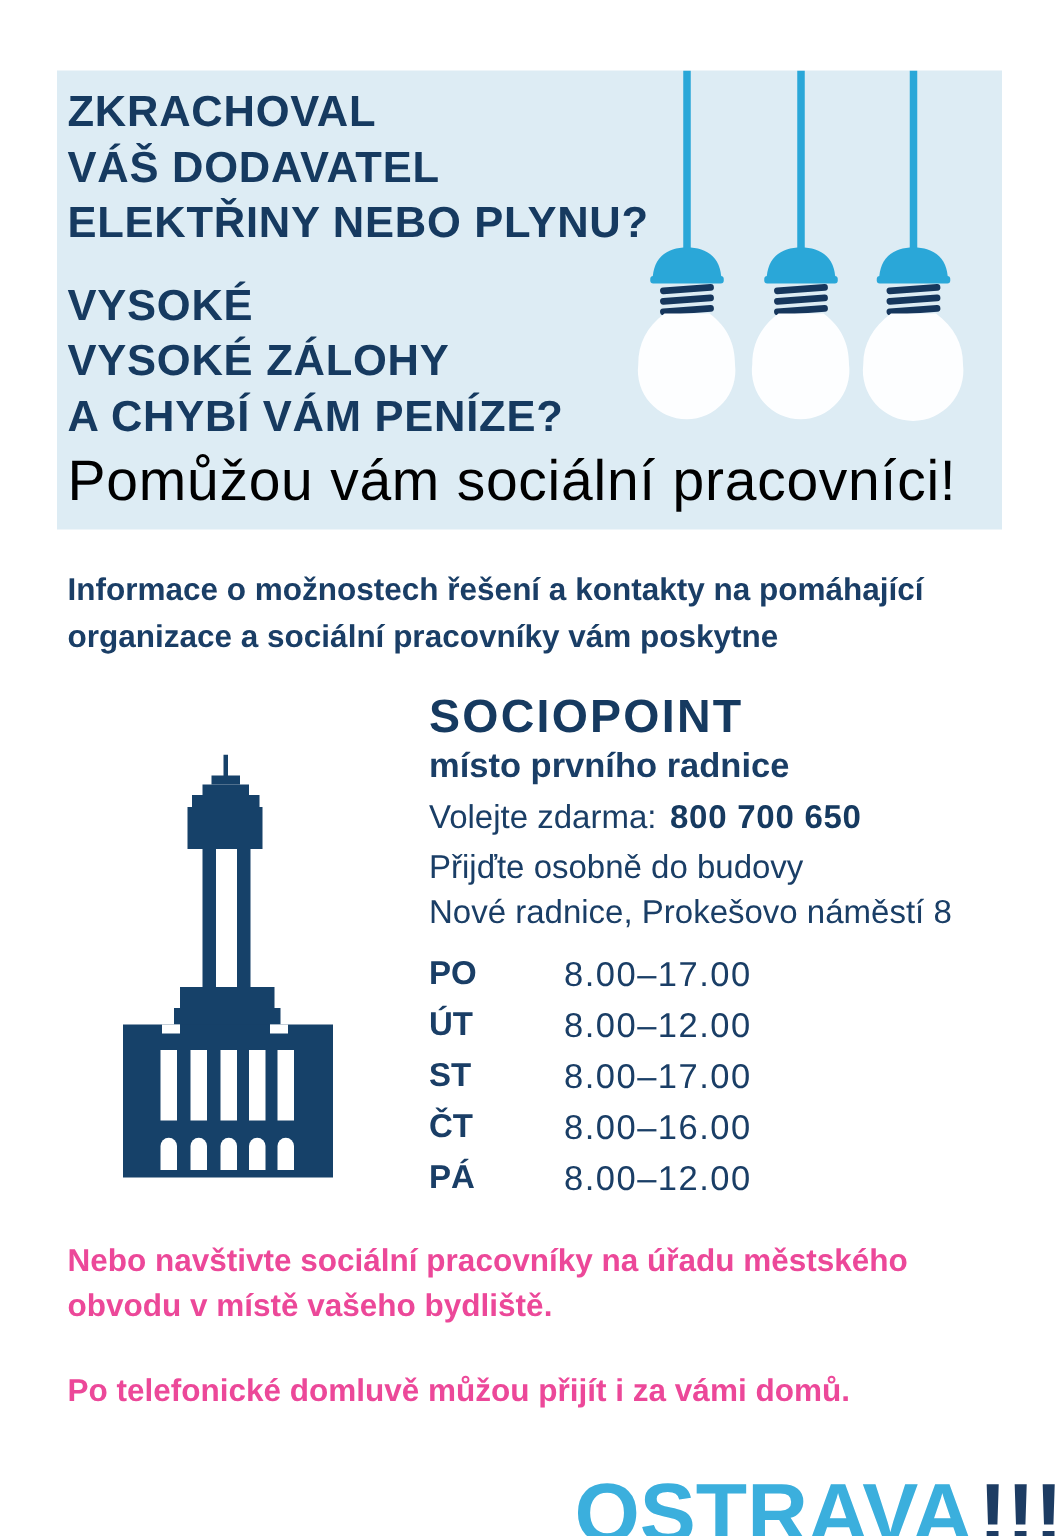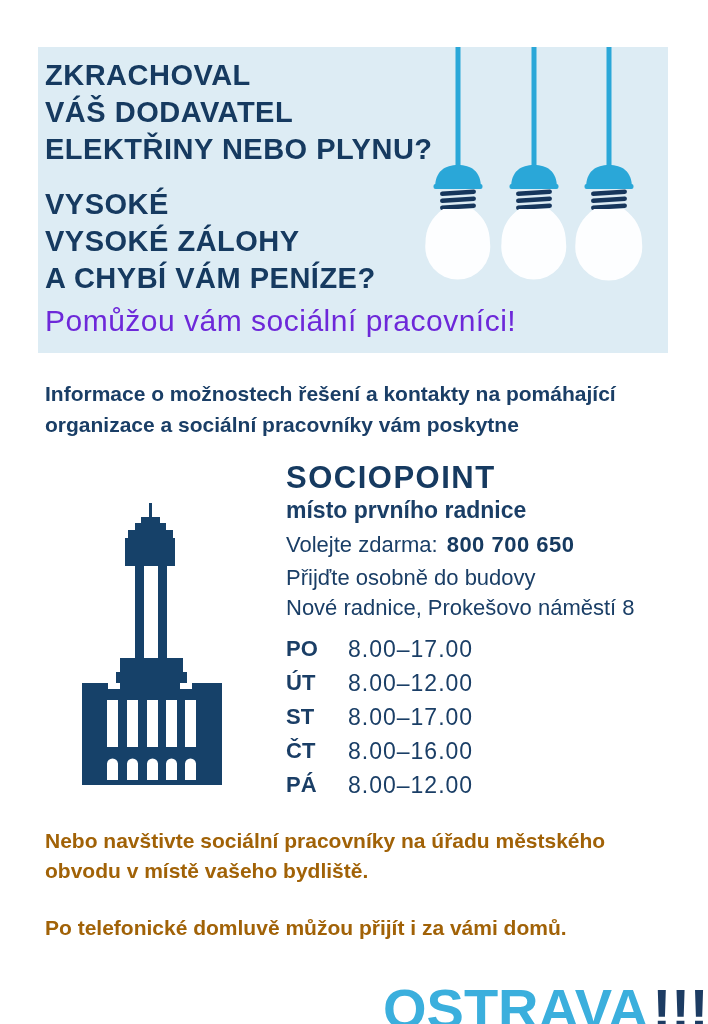--- a/index.html
+++ b/index.html
@@ -29,22 +29,22 @@
     font-size: 29px;
     font-weight: 800;
     line-height: 37px;
     letter-spacing: 0.5px;
     position: relative;
     z-index: 2;
   }
   .headline.second { margin-top: 18px; }
   .subline {
     margin-top: 4px;
-    color: #6d28d9;
-    font-size: 30px;
+    color: #000000;
+    font-size: 38px;
     font-weight: 400;
     line-height: 40px;
     letter-spacing: 0.5px;
     position: relative;
     z-index: 2;
   }
   .bulbs {
     position: absolute;
     left: 0; top: 0;
     width: 630px; height: 306px;
@@ -103,26 +103,27 @@
   .hours-row { display: flex; line-height: 34px; align-items: flex-end; }
   .hours-day {
     width: 62px;
     font-size: 22px;
     font-weight: 700;
   }
   .hours-time {
     font-size: 23px;
     font-weight: 400;
     letter-spacing: 1px;
+    margin-left: 28px;
   }
   
   .footer-paras {
     position: absolute;
     left: 45px; top: 826px;
-    color: #a16207;
+    color: #ec4899;
     font-size: 21px;
     font-weight: 700;
     line-height: 30px;
     white-space: nowrap;
   }
   .footer-paras .para2 { margin-top: 27px; }
   .logo {
     position: absolute;
     left: 383px; top: 932px;
     font-size: 56px;

